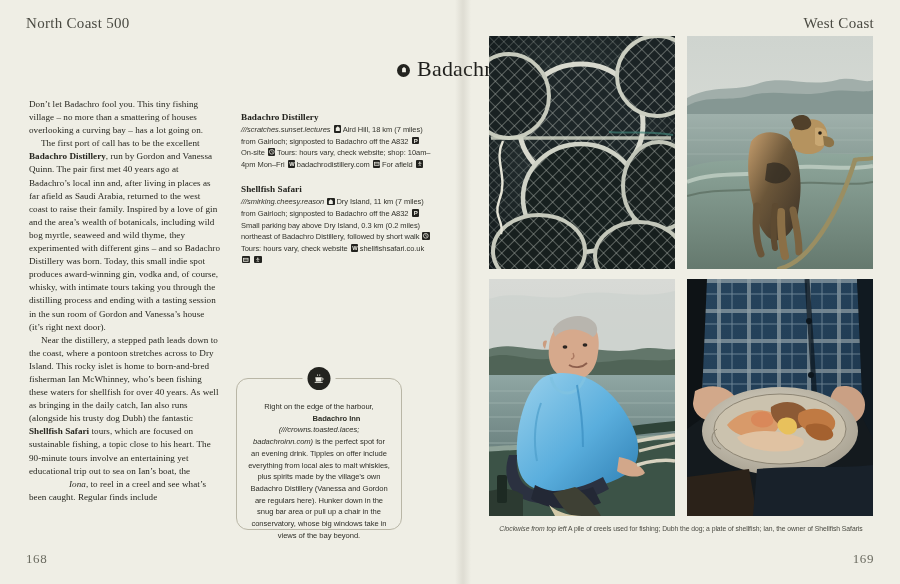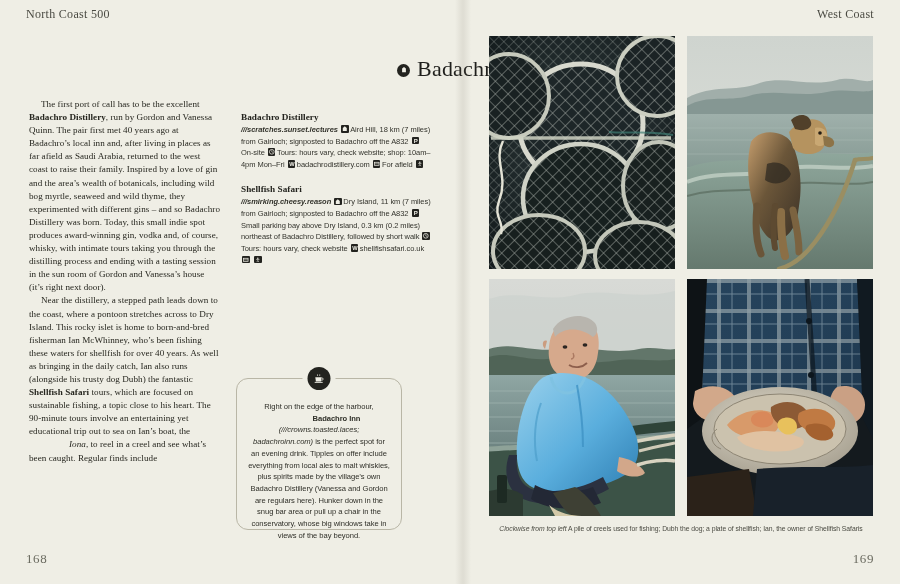--- a/index.html
+++ b/index.html
@@ -33,22 +33,22 @@
   .gutter-shadow {
     position: absolute;
     left: 455px; top: 0;
     width: 16px; height: 584px;
     background: linear-gradient(to right, rgba(140,135,120,0.00) 0%, rgba(120,115,100,0.13) 45%, rgba(120,115,100,0.13) 55%, rgba(140,135,120,0.00) 100%);
     pointer-events: none;
   }
 
   .running-head {
     position: absolute;
-    top: 7px;
-    font-size: 12px;
+    top: 15px;
+    font-size: 15px;
     letter-spacing: 0.3px;
     color: #4a4a42;
   }
   .running-head.left { left: 26px; }
   .running-head.right { right: 26px; }
 
   .folio {
     position: absolute;
     bottom: 17px;
     font-size: 13px;
@@ -133,21 +133,21 @@
   .ic {
     display: inline-block;
     width: 7.6px; height: 7.6px;
     background: #23231f;
     border-radius: 1px;
     vertical-align: -0.8px;
     margin: 0 1.5px 0 1px;
     position: relative;
   }
   .ic svg { position: absolute; left: 0; top: 0; }
-  .w3w { font-style: italic; font-weight: bold; }
+  .w3w { font-style: italic; }
 
   
   .quote-box {
     position: absolute;
     left: 236px;
     top: 378px;
     width: 166px;
     height: 152px;
     border: 1px solid #b9b6a6;
     border-radius: 12px;
@@ -223,20 +223,21 @@
       <svg width="8" height="8" viewBox="0 0 8 8">
         <path d="M4 1.1 L5.9 2.6 L5.9 6.2 L2.1 6.2 L2.1 2.6 Z" fill="#efeee5"></path>
       </svg>
     </span>
     <h1>Badachro</h1>
   </div>
 
   <div class="columns">
 
     <div class="col">
+      <p>Don’t let Badachro fool you. This tiny fishing village – no more than a smattering of houses overlooking a curving bay – has a lot going on.</p>
       <p class="indent"><span>The first port of call has to be the excellent </span><b>Badachro Distillery</b><span>, run by Gordon and Vanessa Quinn. The pair first met 40 years ago at Badachro’s local inn and, after living in places as far afield as Saudi Arabia, returned to the west coast to raise their family. Inspired by a love of gin and the area’s wealth of botanicals, including wild bog myrtle, seaweed and wild thyme, they experimented with different gins – and so Badachro Distillery was born. Today, this small indie spot produces award-winning gin, vodka and, of course, whisky, with intimate tours taking you through the distilling process and ending with a tasting session in the sun room of Gordon and Vanessa’s house (it’s right next door).</span></p>
       <p class="indent"><span>Near the distillery, a stepped path leads down to the coast, where a pontoon stretches across to Dry Island. This rocky islet is home to born-and-bred fisherman Ian McWhinney, who’s been fishing these waters for shellfish for over 40 years. As well as bringing in the daily catch, Ian also runs (alongside his trusty dog Dubh) the fantastic </span><b>Shellfish Safari</b><span> tours, which are focused on sustainable fishing, a topic close to his heart. The 90-minute tours involve an entertaining yet educational trip out to sea on Ian’s boat, the </span><i>Iona</i><span>, to reel in a creel and see what’s been caught. Regular finds include</span></p>
     </div>
 
     <div class="col">
 
       <div class="listing">
         <h3>Badachro Distillery</h3>
         <div class="detail">
           <span class="w3w">///scratches.sunset.lectures</span>

